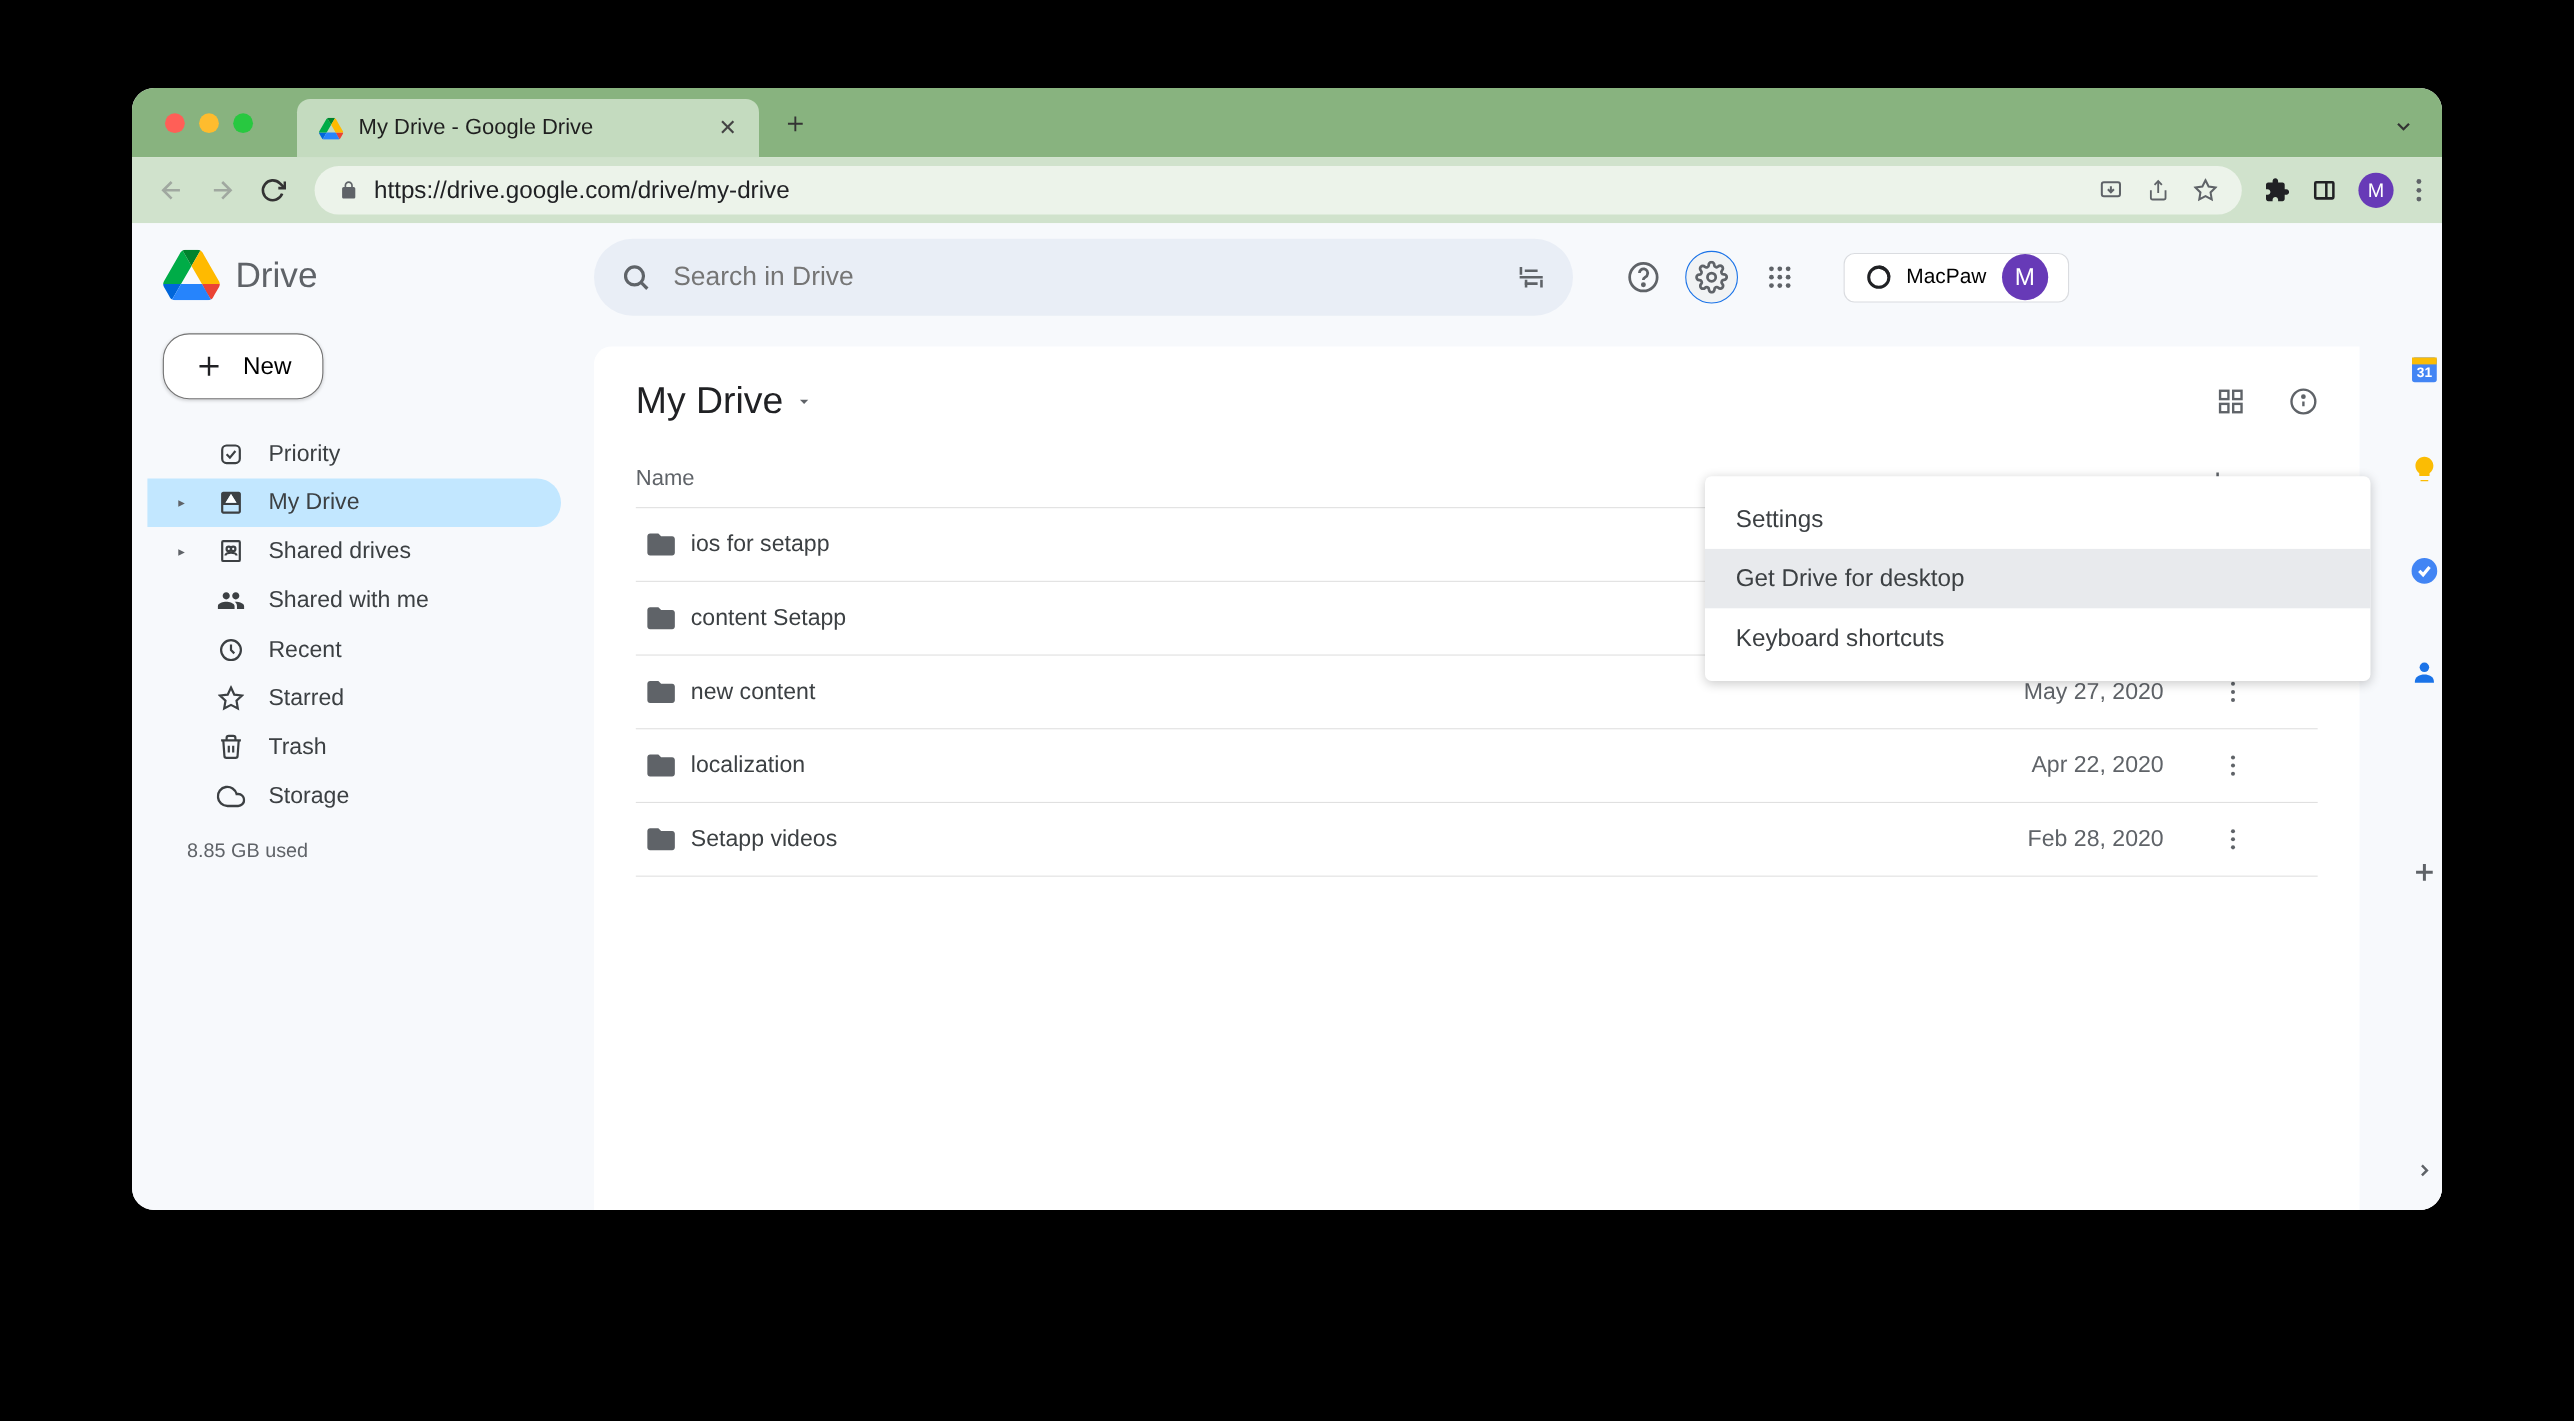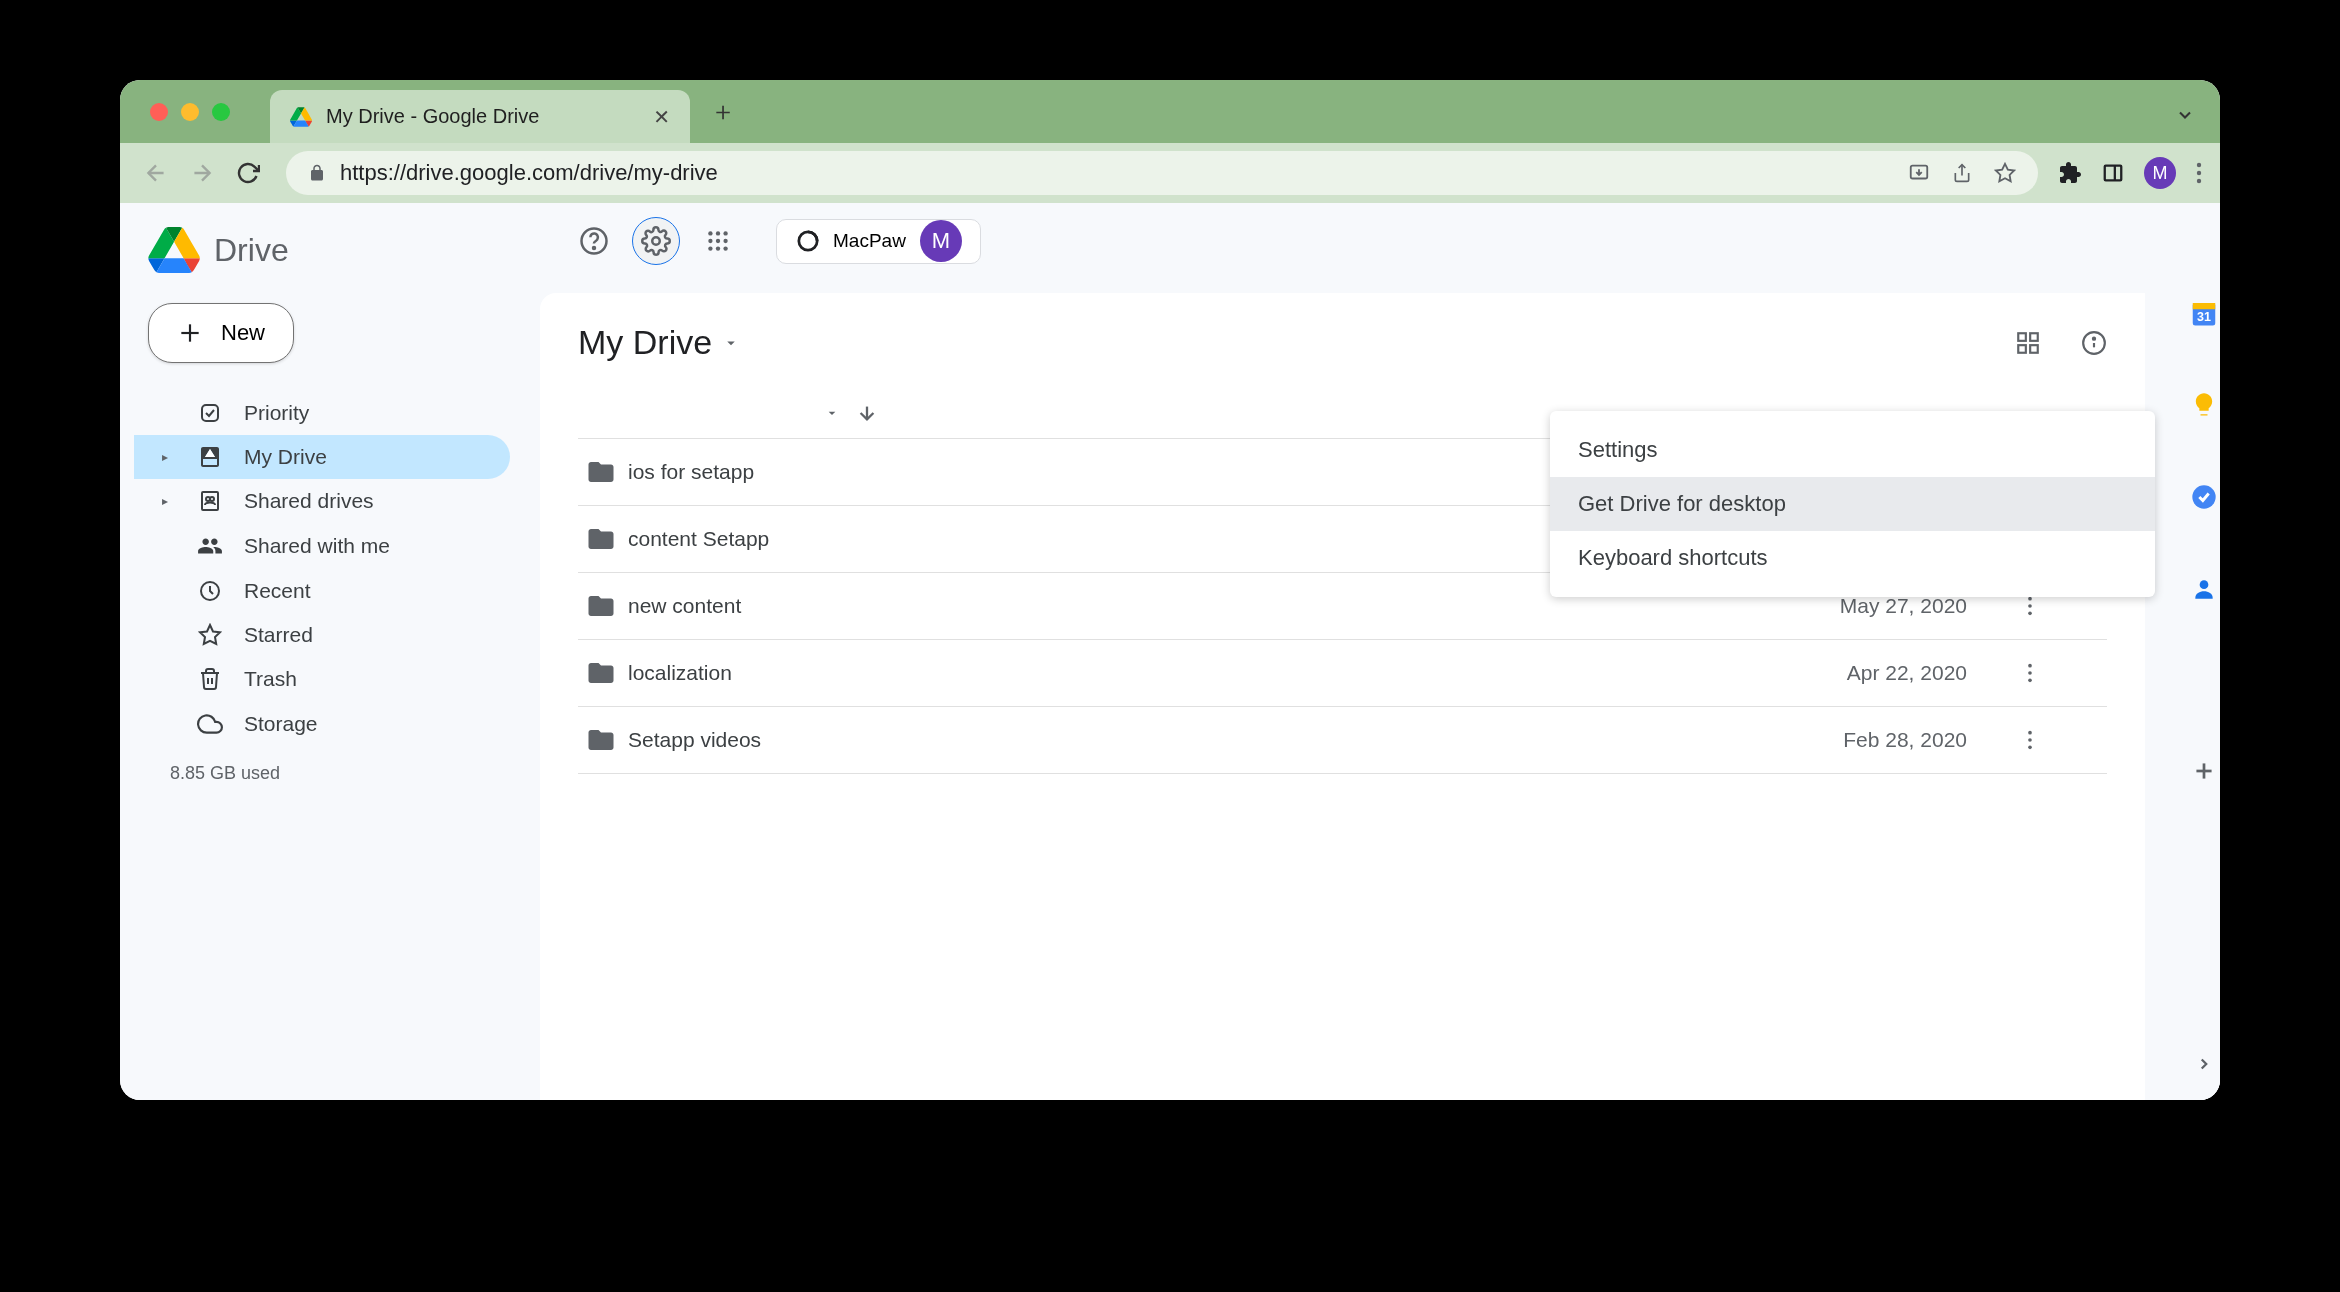--- a/index.html
+++ b/index.html
@@ -283,20 +283,35 @@
             </span>
           <span>Storage</span>
         </li>
       </ul>
       <div class="storage-used">8.85 GB used</div>
     </div>
 
     <div style="flex:1; display:flex; flex-direction:column; position:relative;">
 
       <div style="display:flex; align-items:center; padding: 14px 20px 12px 0; gap:10px;">
+        <div class="search-box">
+          <span>
+              <svg width="28" height="28" viewBox="0 0 24 24" fill="none" stroke="#5f6368" stroke-width="2.5">
+                <circle cx="11" cy="11" r="7"></circle>
+                <line x1="21" y1="21" x2="16.5" y2="16.5"></line>
+              </svg>
+            </span>
+          <input placeholder="Search in Drive" style="">
+          <span>
+              <svg width="28" height="28" viewBox="0 0 24 24" fill="#5f6368">
+                <path d="M7 6h10v2H7zm-4 5h18v2H3zm4 5h10v2H7z"></path>
+                <path d="M4 4v6M20 14v6M8 14v6" stroke="#5f6368" stroke-width="2"></path>
+              </svg>
+            </span>
+        </div>
         <div class="search-right-icons">
           <div class="icon-circle">
               <svg width="30" height="30" viewBox="0 0 24 24" fill="none" stroke="#5f6368" stroke-width="2">
                 <circle cx="12" cy="12" r="10"></circle>
                 <path d="M9.1 9a3 3 0 1 1 5.8 1c0 2-3 2-3 4"></path>
                 <circle cx="12" cy="17.5" r="0.8" fill="#5f6368"></circle>
               </svg>
             </div>
           <div class="icon-circle active">
               <svg width="30" height="30" viewBox="0 0 24 24" fill="none" stroke="#5f6368" stroke-width="2">
@@ -353,20 +368,21 @@
                     <svg width="26" height="26" viewBox="0 0 24 24" fill="none" stroke="#5f6368" stroke-width="2">
                       <circle cx="12" cy="12" r="10"></circle>
                       <line x1="12" y1="16" x2="12" y2="12"></line>
                       <circle cx="12" cy="8" r="1" fill="#5f6368"></circle>
                     </svg>
                   </span>
               </div>
             </div>
 
             <div class="col-header">
+              <div class="col-name">Name</div>
               <div class="col-date">
                 <span>
                     <svg width="16" height="16" viewBox="0 0 24 24" fill="#5f6368">
                       <path d="M7 10l5 5 5-5z"></path>
                     </svg>
                   </span>
                 <span>
                     <svg width="22" height="22" viewBox="0 0 24 24" fill="none" stroke="#5f6368" stroke-width="2.5">
                       <line x1="12" y1="5" x2="12" y2="19"></line>
                       <polyline points="19 12 12 19 5 12"></polyline>

